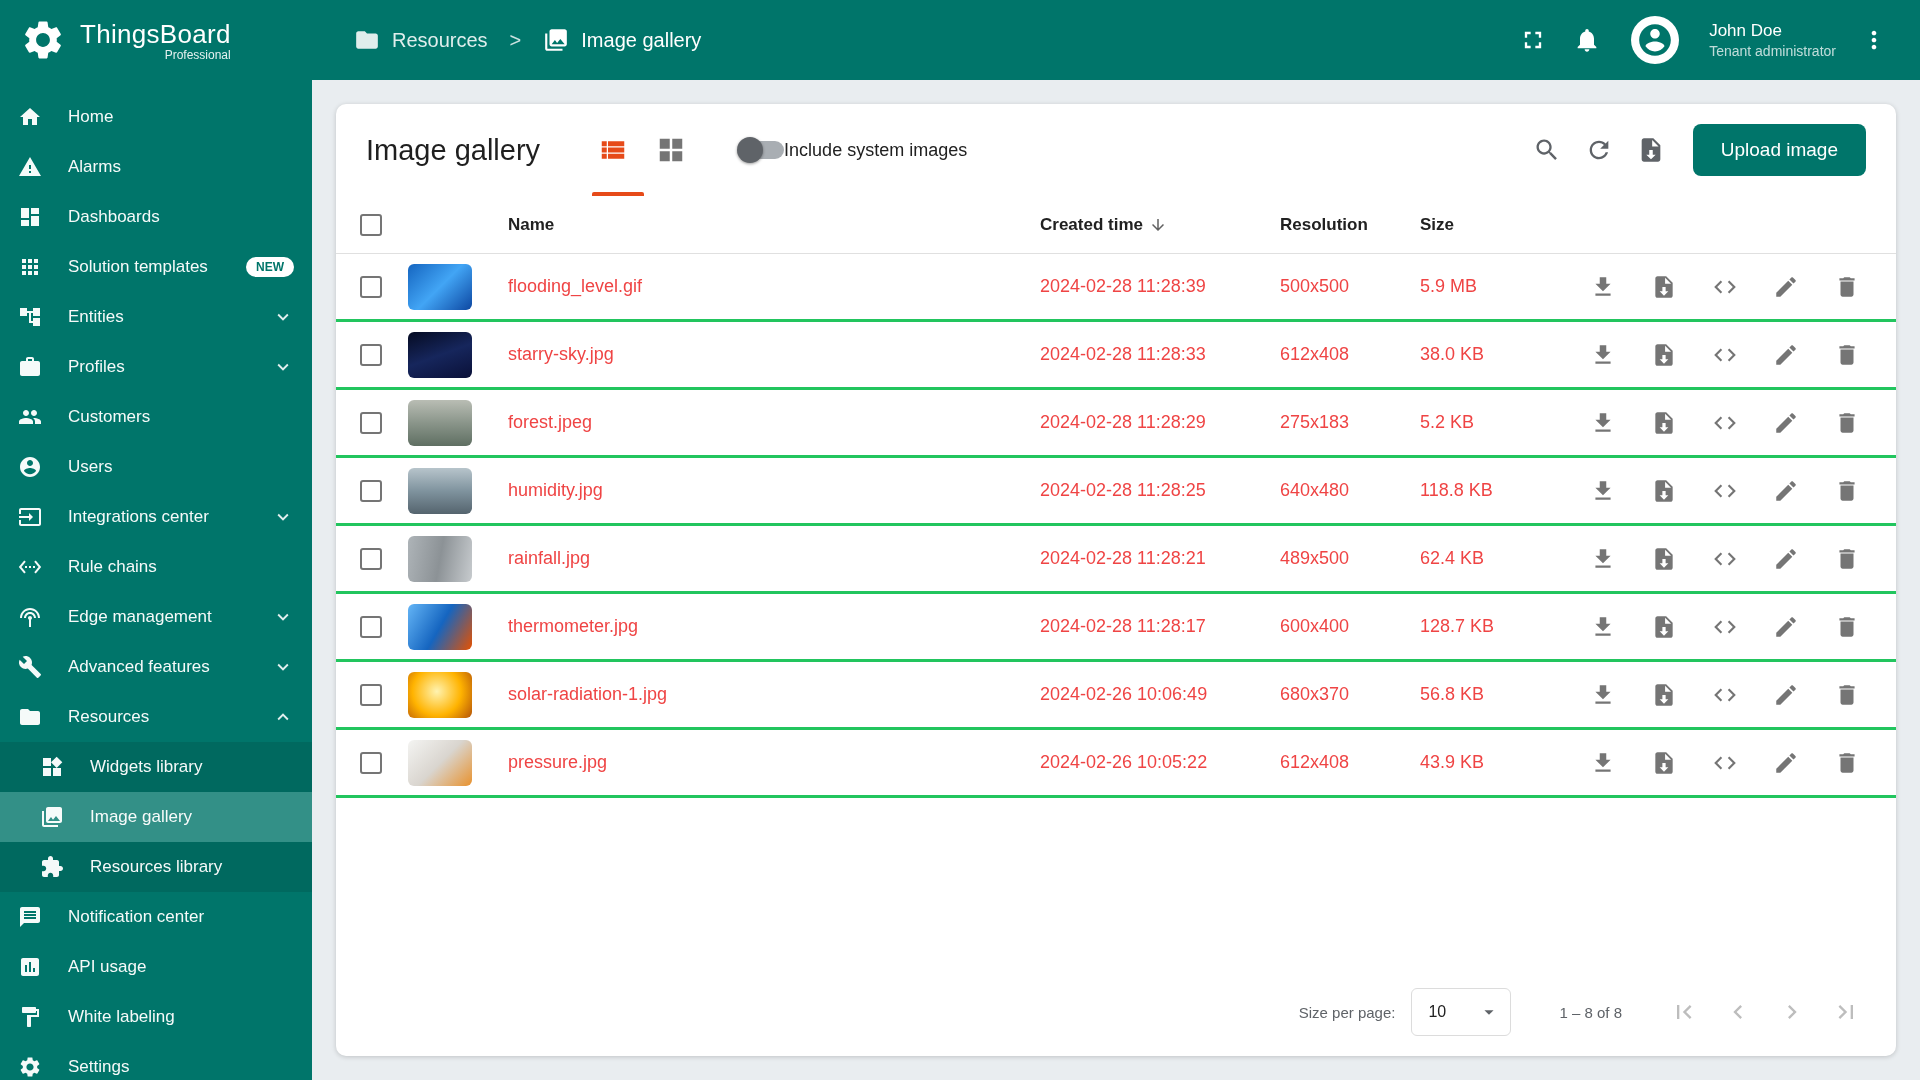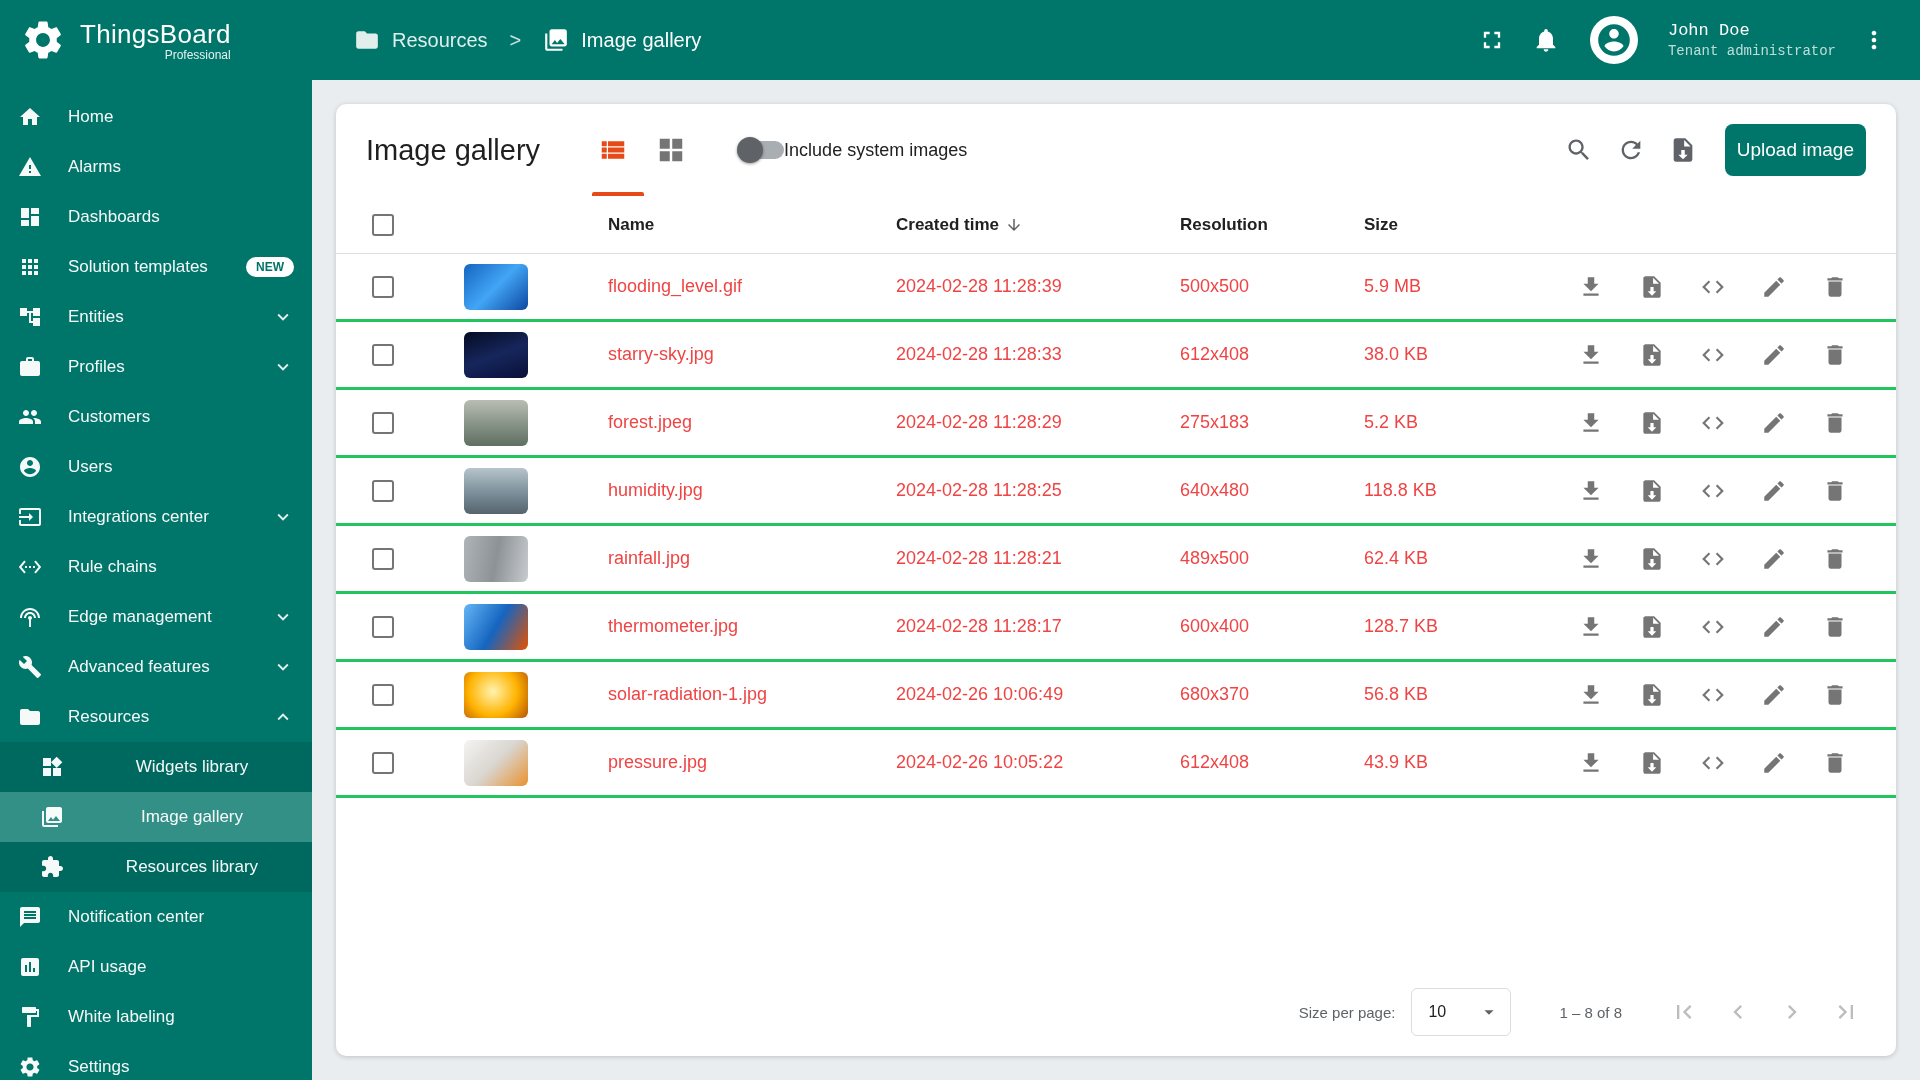--- a/index.html
+++ b/index.html
@@ -12,39 +12,39 @@
   
   .sidebar{width:312px;height:1080px;background:var(--primary,#00756a);color:#fff;flex:none;display:flex;flex-direction:column;overflow:hidden;}
   .brand{height:80px;display:flex;align-items:center;padding:0 20px;gap:14px;flex:none;}
   .brand-logo svg{width:46px;height:46px;}
   .brand-text{display:flex;flex-direction:column;}
   .brand-name{font-size:26px;font-weight:500;letter-spacing:.3px;}
   .brand-sub{font-size:12px;opacity:.9;align-self:flex-end;margin-top:-2px;}
   .nav{flex:1;padding-top:12px;}
   .nav-item{height:50px;display:flex;align-items:center;padding:0 18px;gap:26px;font-size:17px;cursor:pointer;color:rgba(255,255,255,.96);}
   .nav-item .nav-icon svg{width:24px;height:24px;}
-  .nav-item.sub{padding-left:40px;background:rgba(0,0,0,.10);text-align:center;}
+  .nav-item.sub{padding-left:40px;background:rgba(0,0,0,.10);}
   .nav-item.active{background:rgba(255,255,255,.20);}
   .nav-label{flex:1;white-space:nowrap;overflow:hidden;}
   .badge{background:#fff;color:var(--primary,#00756a);font-size:12px;font-weight:700;padding:4px 10px;border-radius:12px;line-height:1;}
   .chev svg{width:22px;height:22px;opacity:.92;}
 
   
   .right{flex:1;display:flex;flex-direction:column;height:1080px;min-width:0;}
   .topbar{height:80px;background:var(--primary,#00756a);color:#fff;display:flex;align-items:center;padding:0 24px 0 42px;gap:10px;flex:none;}
   .crumb{display:flex;align-items:center;gap:12px;font-size:20px;}
   .crumb.dim{opacity:.88;}
   .crumb-icon svg{width:26px;height:26px;}
   .crumb-sep{font-size:20px;opacity:.8;margin:0 12px;}
   .topbar-spacer{flex:1;}
   .icon-btn{display:inline-flex;align-items:center;justify-content:center;padding:8px;}
   .topbar .icon-btn svg{width:28px;height:28px;}
   .avatar{width:48px;height:48px;border-radius:50%;background:#fff;color:var(--primary,#00756a);display:flex;align-items:center;justify-content:center;margin-left:12px;cursor:pointer;flex:none;}
   .avatar svg{width:38px;height:38px;}
-  .user-meta{margin-left:20px;line-height:1.3;margin-right:6px;font-family:Liberation Mono, monospace;}
+  .user-meta{margin-left:20px;line-height:1.3;margin-right:6px;}
   .user-name{font-size:17px;}
   .user-role{font-size:14px;opacity:.75;}
 
   .content{flex:1;padding:24px;min-height:0;}
   .card{background:#fff;border-radius:10px;height:100%;box-shadow:0 1px 5px rgba(0,0,0,.18);display:flex;flex-direction:column;overflow:hidden;}
 
   
   .card-header{display:flex;align-items:center;height:92px;padding:0 30px;flex:none;}
   .page-title{font-size:29px;font-weight:500;color:#1f1f1f;}
   .view-toggle{position:relative;height:92px;display:flex;align-items:center;gap:16px;margin-left:52px;}
@@ -52,25 +52,25 @@
   .view-btn.active{color:var(--accent,#e64a19);}
   .view-btn svg{width:30px;height:30px;}
   .ink{position:absolute;left:0;bottom:0;width:52px;height:4px;background:var(--accent,#e64a19);border-radius:2px 2px 0 0;}
   .sys-toggle{display:flex;align-items:center;margin-left:48px;cursor:pointer;}
   .switch{position:relative;width:44px;height:18px;flex:none;}
   .switch-track{display:block;width:44px;height:18px;border-radius:9px;background:#a9aeb3;}
   .switch-knob{position:absolute;left:-3px;top:-4px;width:26px;height:26px;border-radius:50%;background:#5f6368;box-shadow:0 1px 3px rgba(0,0,0,.4);}
   .sys-label{font-size:18px;color:#212121;}
   .toolbar{margin-left:auto;display:flex;align-items:center;gap:8px;color:#5f6368;}
   .toolbar .icon-btn svg{width:28px;height:28px;}
-  .upload-btn{margin-left:20px;background:var(--primary,#00756a);color:#fff;border-radius:8px;height:52px;padding:0 12px;font-size:19px;font-weight:500;}
+  .upload-btn{margin-left:20px;background:var(--primary,#00756a);color:#fff;border-radius:8px;height:52px;padding:0 28px;font-size:19px;font-weight:500;}
 
   
   .table{flex:1;display:flex;flex-direction:column;min-height:0;}
-  .thead,.trow{display:grid;grid-template-columns:56px 100px 1fr 240px 140px 150px 310px;align-items:center;padding:0 28px;gap:44px;}
+  .thead,.trow{display:grid;grid-template-columns:56px 100px 1fr 240px 140px 150px 310px;align-items:center;padding:0 16px;}
   .thead{height:58px;border-bottom:1px solid var(--border,#e0e0e0);font-size:17px;font-weight:600;color:#212121;flex:none;}
   .thead .hdr{display:flex;align-items:center;gap:6px;}
   .sort-icon svg{width:18px;height:18px;fill:#616161;}
   .tbody{flex:1;overflow:hidden;}
   .trow{height:68px;border-bottom:3px solid #22c55e;font-size:18px;color:#ef4444;}
   .cell.cb{display:flex;justify-content:flex-start;padding-left:8px;}
   .checkbox{width:22px;height:22px;border:2px solid #757575;border-radius:3px;display:inline-block;cursor:pointer;background:#fff;}
   .thumbnail{width:64px;height:46px;border-radius:6px;display:block;cursor:pointer;}
   .actions{display:flex;justify-content:space-between;padding:0 12px;color:#757575;}
   .actions .icon-btn svg{width:26px;height:26px;}

